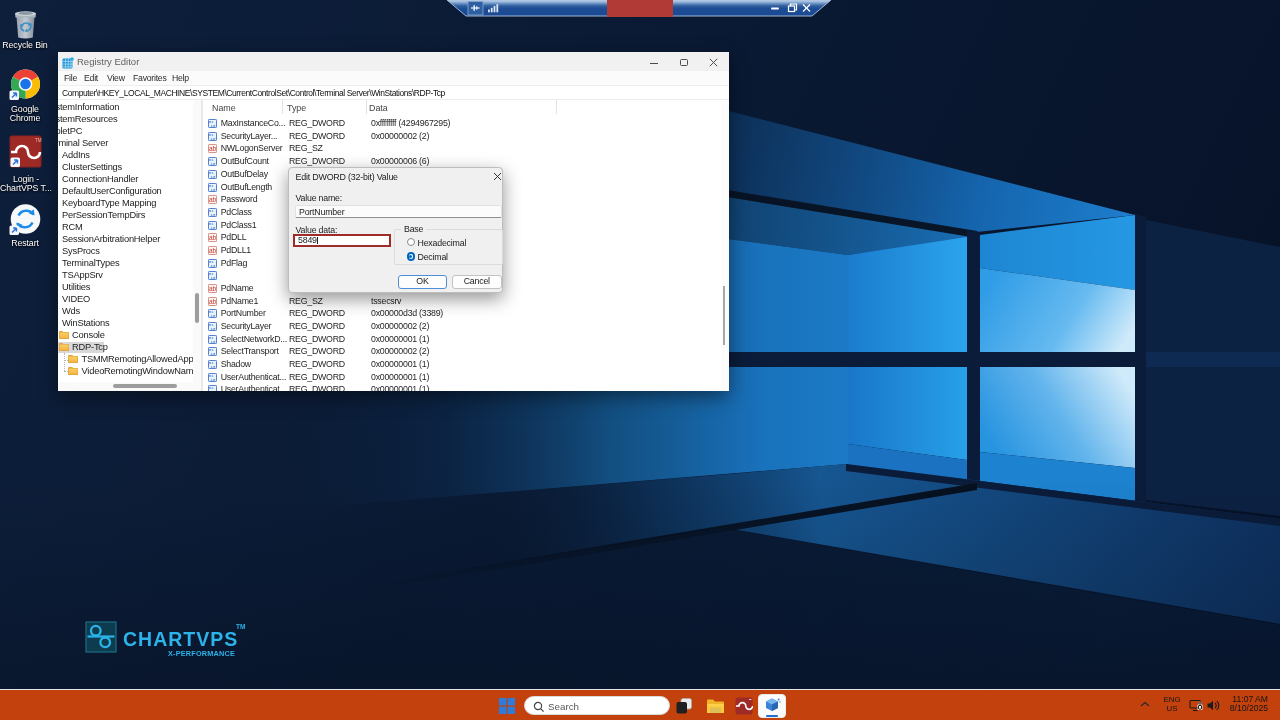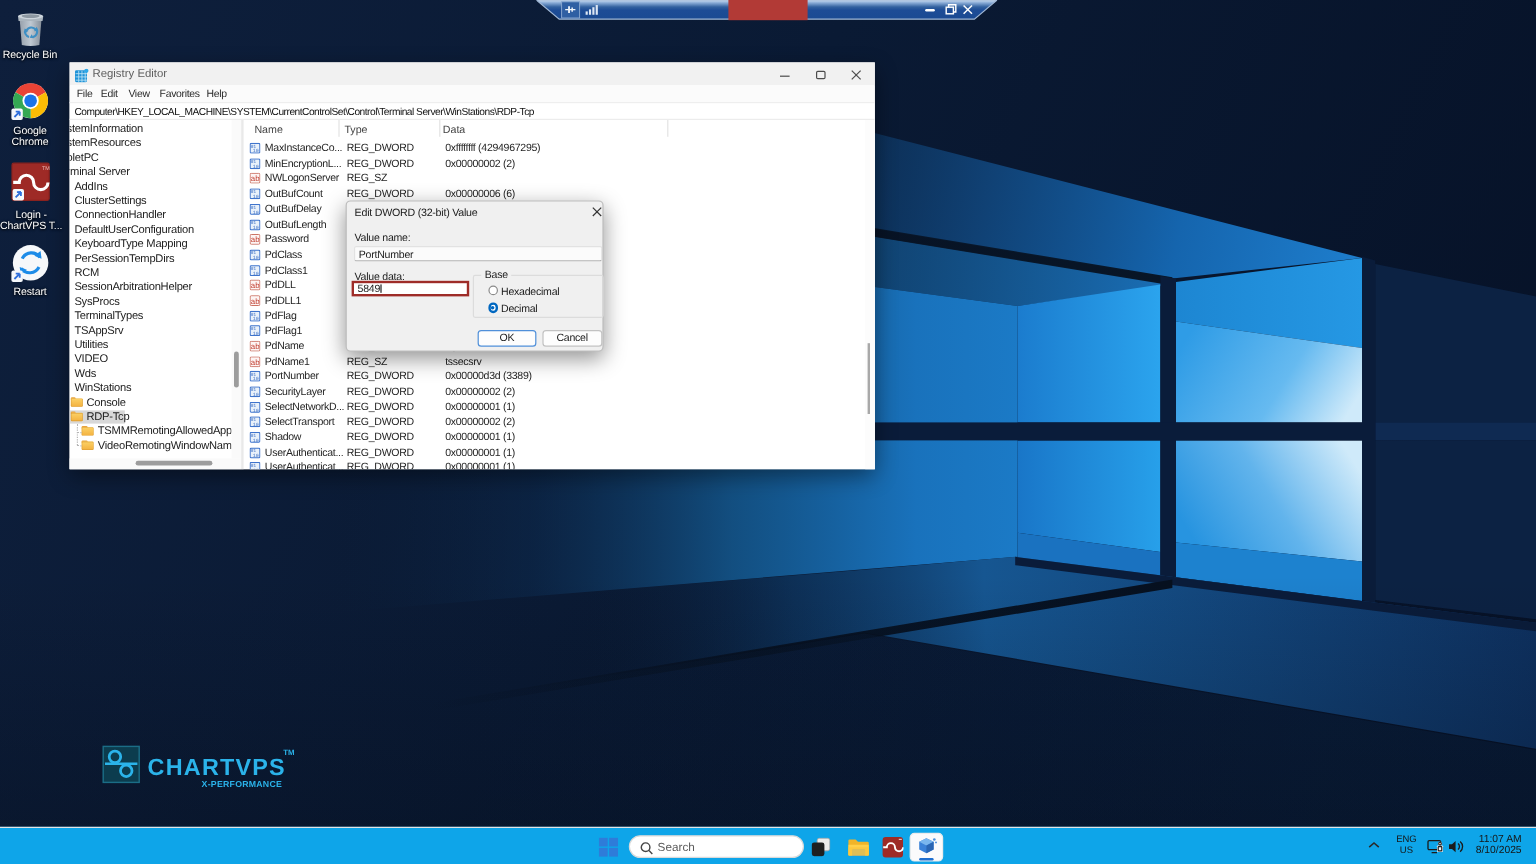--- a/index.html
+++ b/index.html
@@ -335,21 +335,21 @@
           <span class="dt">0xffffffff (4294967295)</span>
         </div>
   <svg class="ri" style="top:31.7px" width="9" height="9" viewBox="0 0 9 9">
           <rect x="0.4" y="0.4" width="8.2" height="8.2" rx="1" fill="#e9f1fa" stroke="#3f74cc" stroke-width="1"></rect>
           <g fill="#3b6fc4" font-size="4.1" font-family="Liberation Mono">
             <text x="0.7" y="4">01</text>
             <text x="2.6" y="8">10</text>
           </g>
         </svg>
         <div class="lrow" style="left:0;top:29.7px;width:671px;">
-          <span class="nm">MinEncryptionL...</span>
+          <span class="nm">SecurityLayer...</span>
           <span class="tp">REG_DWORD</span>
           <span class="dt">0x00000002 (2)</span>
         </div>
   <svg class="ri" style="top:44.4px" width="9" height="9" viewBox="0 0 9 9">
           <rect x="0.4" y="0.4" width="8.2" height="8.2" rx="1" fill="#fdf5f4" stroke="#c86a5a" stroke-width="0.8"></rect>
           <text x="1" y="7" font-size="6.5" fill="#c0392b" font-family="Liberation Sans">ab</text>
         </svg>
         <div class="lrow" style="left:0;top:42.4px;width:738px;">
           <span class="nm">NWLogonServer</span>
           <span class="tp">REG_SZ</span>
@@ -454,25 +454,20 @@
           <span class="tp">REG_DWORD</span>
           <span class="dt">0x0000004e (78)</span>
         </div>
   <svg class="ri" style="top:171.2px" width="9" height="9" viewBox="0 0 9 9">
           <rect x="0.4" y="0.4" width="8.2" height="8.2" rx="1" fill="#e9f1fa" stroke="#3f74cc" stroke-width="1"></rect>
           <g fill="#3b6fc4" font-size="4.1" font-family="Liberation Mono">
             <text x="0.7" y="4">01</text>
             <text x="2.6" y="8">10</text>
           </g>
         </svg>
-        <div class="lrow" style="left:0;top:169.2px;width:671px;">
-          <span class="nm">PdFlag1</span>
-          <span class="tp">REG_DWORD</span>
-          <span class="dt">0x00000000 (0)</span>
-        </div>
   <svg class="ri" style="top:183.9px" width="9" height="9" viewBox="0 0 9 9">
           <rect x="0.4" y="0.4" width="8.2" height="8.2" rx="1" fill="#fdf5f4" stroke="#c86a5a" stroke-width="0.8"></rect>
           <text x="1" y="7" font-size="6.5" fill="#c0392b" font-family="Liberation Sans">ab</text>
         </svg>
         <div class="lrow" style="left:0;top:181.9px;width:755px;">
           <span class="nm">PdName</span>
           <span class="tp">REG_SZ</span>
           <span class="dt">tcp</span>
         </div>
   <svg class="ri" style="top:196.6px" width="9" height="9" viewBox="0 0 9 9">
@@ -595,21 +590,21 @@
     <div class="abs" style="left:11.5px;top:8px;width:8.5px;height:8.5px;border-radius:50%;background:#fff;border:1px solid #8a8a8a;"></div>
     <div class="abs" style="left:22.5px;top:8px;">Hexadecimal</div>
     <div class="abs" style="left:11.5px;top:22.5px;width:8.5px;height:8.5px;border-radius:50%;background:#fff;border:2.2px solid #0067c0;"></div>
     <div class="abs" style="left:14.3px;top:25.3px;width:3px;height:3px;border-radius:50%;background:#0067c0;"></div>
     <div class="abs" style="left:22.5px;top:22.5px;">Decimal</div>
   </div>
   <div class="abs" style="left:109px;top:107px;width:49px;height:13.5px;background:#fdfdfd;border:1.4px solid #4f8fd9;border-radius:3px;text-align:center;line-height:10.5px;">OK</div>
   <div class="abs" style="left:163px;top:107px;width:49.5px;height:13.5px;background:#fdfdfd;border:1px solid #c2c2c2;border-radius:3px;text-align:center;line-height:11px;">Cancel</div>
 </div>
 
-<div id="taskbar" class="abs" style="left:0;top:689px;width:1280px;height:31px;background:#0ea5e9;border-top:1px solid #e4e4e4;">
+<div id="taskbar" class="abs" style="left:0;top:689px;width:1280px;height:31px;background:#c2410c;border-top:1px solid #e4e4e4;">
   <svg class="abs" style="left:499px;top:8px" width="16" height="16" viewBox="0 0 16 16">
     <rect x="0" y="0" width="7.4" height="7.4" fill="#2e7cd9"></rect>
         <rect x="8.6" y="0" width="7.4" height="7.4" fill="#2e7cd9"></rect>
     <rect x="0" y="8.6" width="7.4" height="7.4" fill="#2e7cd9"></rect>
         <rect x="8.6" y="8.6" width="7.4" height="7.4" fill="#2e7cd9"></rect>
   </svg>
   <div class="abs" style="left:524px;top:6px;width:146px;height:19px;background:#fff;border:1px solid #dadada;border-radius:10px;">
     <svg class="abs" style="left:8px;top:3.5px" width="12" height="12" viewBox="0 0 12 12">
           <circle cx="5" cy="5" r="3.6" fill="none" stroke="#454545" stroke-width="1.2"></circle>
           <line x1="7.8" y1="7.8" x2="10.6" y2="10.6" stroke="#454545" stroke-width="1.2"></line>

